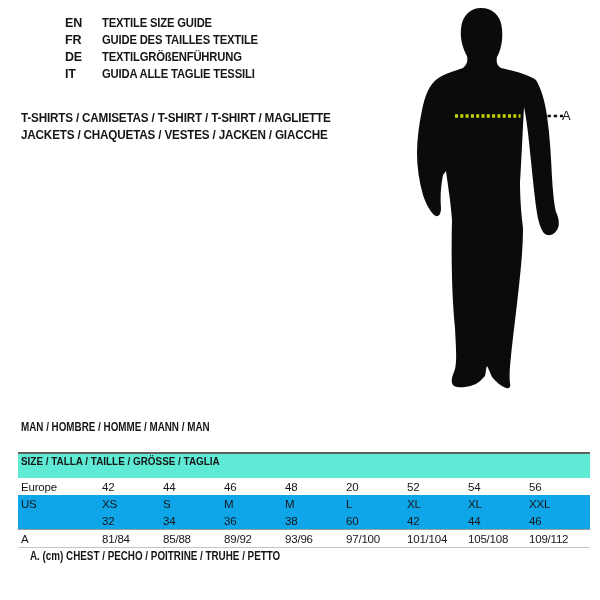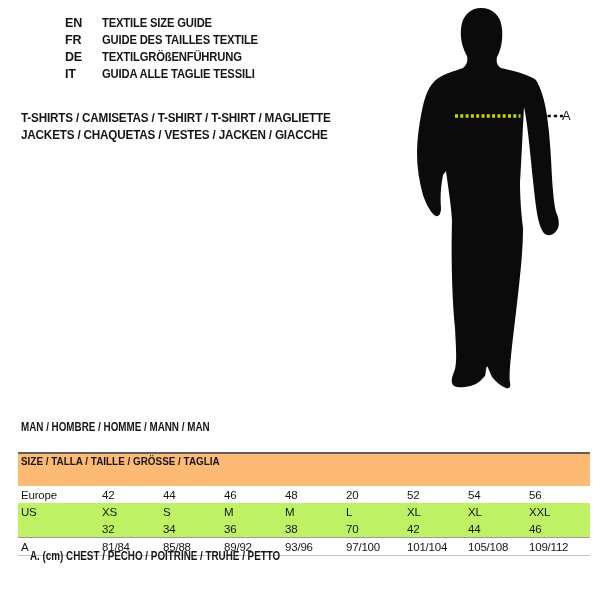--- a/index.html
+++ b/index.html
@@ -20,23 +20,23 @@
 
   
   .figure-svg{left:410px;top:6px;}
   .measure-label{left:562px;top:108px;font-size:13px;font-weight:400;}
 
   
   .man-title{left:21px;top:420px;font-size:12px;font-weight:700;}
 
   
   .size-table{left:18px;top:452px;width:572px;border-top:2px solid #5f5f5f;border-bottom:1px solid #c4c4c4;font-size:11.5px;}
-  .t-head{height:32px;line-height:14px;background:#fdba74;font-weight:700;font-size:11px;padding-left:3px;}
+  .t-head{height:24px;line-height:14px;background:#5eead4;font-weight:700;font-size:11px;padding-left:3px;}
   .t-row{display:grid;grid-template-columns:84px repeat(8,1fr);height:17px;align-items:center;}
-  .t-row.shade{background:#bef264;}
+  .t-row.shade{background:#0ea5e9;}
   .t-row.row-a{border-top:1px solid #9c9c9c;}
   .t-label{text-align:left;padding-left:3px;}
   .t-cell{text-align:left;letter-spacing:-0.2px;}
 
   
   .footnote{left:30px;top:549px;font-size:12px;font-weight:700;}
 </style>
 </head>
 <body>
 
@@ -144,21 +144,21 @@
     <span class="t-cell">XL</span>
     <span class="t-cell">XXL</span>
   </div>
 
   <div class="t-row shade">
     <span class="t-cell t-label"></span>
     <span class="t-cell">32</span>
     <span class="t-cell">34</span>
     <span class="t-cell">36</span>
     <span class="t-cell">38</span>
-    <span class="t-cell">70</span>
+    <span class="t-cell">60</span>
     <span class="t-cell">42</span>
     <span class="t-cell">44</span>
     <span class="t-cell">46</span>
   </div>
 
   <div class="t-row row-a">
     <span class="t-cell t-label">A</span>
     <span class="t-cell">81/84</span>
     <span class="t-cell">85/88</span>
     <span class="t-cell">89/92</span>

